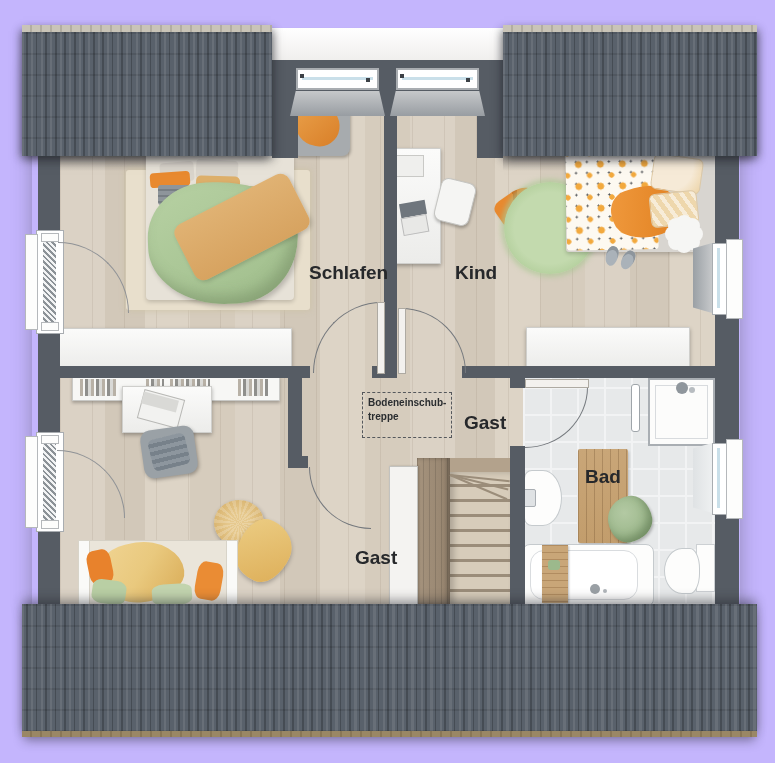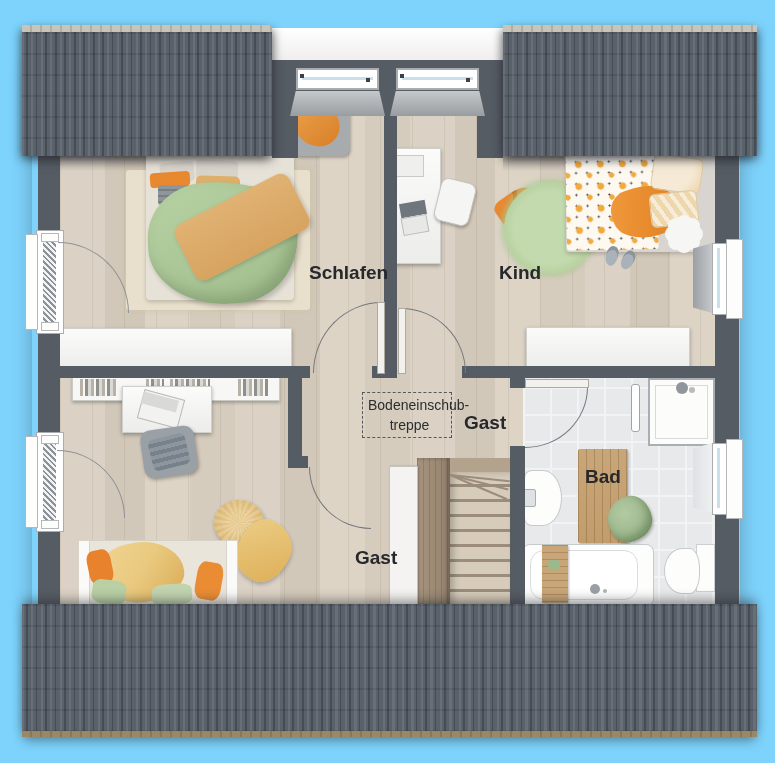--- a/index.html
+++ b/index.html
@@ -1,17 +1,17 @@
 <!DOCTYPE html>
 <html style="--roof: #59616b; --wall: #565c64; --wood-floor: #d7cdc0; --tile-floor: #e7e9ea; --accent-orange: #e8892f; --accent-green: #aecb96; --accent-yellow: #e9c97e; --wood-furniture: #c9a678;"><head>
 <meta charset="utf-8">
 <style>
   html,body{margin:0;padding:0;background:#fff;}
-  #plan{position:relative;width:775px;height:763px;background:#7dd3fc;overflow:hidden;
-        font-family:"Liberation Sans",sans-serif;text-align:center;}
+  #plan{position:relative;width:775px;height:763px;background:#c4b5fd;overflow:hidden;
+        font-family:"Liberation Sans",sans-serif;}
   .a{position:absolute;}
   .wall{background:var(--wall,#565c64);z-index:5;}
   .floor-wood{
     background:
       repeating-linear-gradient(90deg, rgba(105,85,65,.10) 0 1px, rgba(0,0,0,0) 1px 32px),
       repeating-linear-gradient(90deg, #dbd2c5 0 45px, #d2c8b9 45px 85px, #ddd4c6 85px 130px, #d6ccbd 130px 175px),
       var(--wood-floor,#d7cdc0);
     z-index:1;}
   .floor-tile{
     background:
@@ -48,21 +48,21 @@
   .fix{background:#fdfdfc;border:1.5px solid #c5cacd;}
   .dots{
     background-color:#fdf9f1;
     background-image:
       radial-gradient(circle,#f2a93e 3.2px,rgba(0,0,0,0) 3.8px),
       radial-gradient(circle,#f2a93e 2.4px,rgba(0,0,0,0) 3px),
       radial-gradient(circle,#4a4e52 .8px,rgba(0,0,0,0) 1.4px);
     background-size:22px 22px,22px 22px,11px 11px;
     background-position:2px 3px,13px 14px,5px 6px;}
   #attic-box{z-index:7;border:1.5px dashed #55585c;color:#2a2d30;
-             font-size:14px;font-weight:400;line-height:1.4;padding:3px 0 0 5px;box-sizing:border-box;}
+             font-size:10px;font-weight:700;line-height:1.4;padding:3px 0 0 5px;box-sizing:border-box;}
 </style>
 </head>
 <body>
 
 <div id="plan">
 
   <div class="a" style="left:32px;top:60px;width:708px;height:548px;box-shadow:0 5px 18px rgba(50,50,55,.35);"></div>
 
   <div class="a floor-wood" style="left:60px;top:62px;width:655px;height:543px;"></div>
   <div class="a floor-tile" style="left:523px;top:378px;width:192px;height:227px;"></div>
@@ -202,21 +202,21 @@
 
   <div class="a arc arc-tl" style="left:313px;top:302px;width:68px;height:70px;"></div>
   <div class="a leaf" style="left:377px;top:302px;width:6px;height:70px;"></div>
   <div class="a arc arc-tr" style="left:401px;top:308px;width:64px;height:64px;"></div>
   <div class="a leaf" style="left:398px;top:308px;width:6px;height:64px;"></div>
   <div class="a arc arc-bl" style="left:309px;top:467px;width:61px;height:61px;"></div>
   <div class="a arc arc-br" style="left:525px;top:387px;width:62px;height:60px;"></div>
   <div class="a leaf" style="left:525px;top:379px;width:62px;height:7px;"></div>
 
   <div class="a label" style="left:309px;top:262px;">Schlafen</div>
-  <div class="a label" style="left:455px;top:262px;margin-left:44px;">Kind</div>
+  <div class="a label" style="left:455px;top:262px;">Kind</div>
   <div class="a label" style="left:464px;top:412px;">Gast</div>
   <div class="a label" style="left:312px;top:547px;margin-left:43px;">Gast</div>
   <div class="a label" style="left:585px;top:466px;">Bad</div>
   <div class="a" id="attic-box" style="left:362px;top:392px;width:90px;height:46px;">
     <span>Bodeneinschub-</span><br>
     <span>treppe</span>
   </div>
 
   <div class="a roof" style="left:22px;top:25px;width:250px;height:131px;box-shadow:0 5px 10px -1px rgba(35,38,44,.5),-4px 3px 8px -2px rgba(35,38,44,.35),4px 3px 8px -2px rgba(35,38,44,.35);">
     <div class="a ridge" style="left:0;top:0;width:100%;height:7px;"></div>

